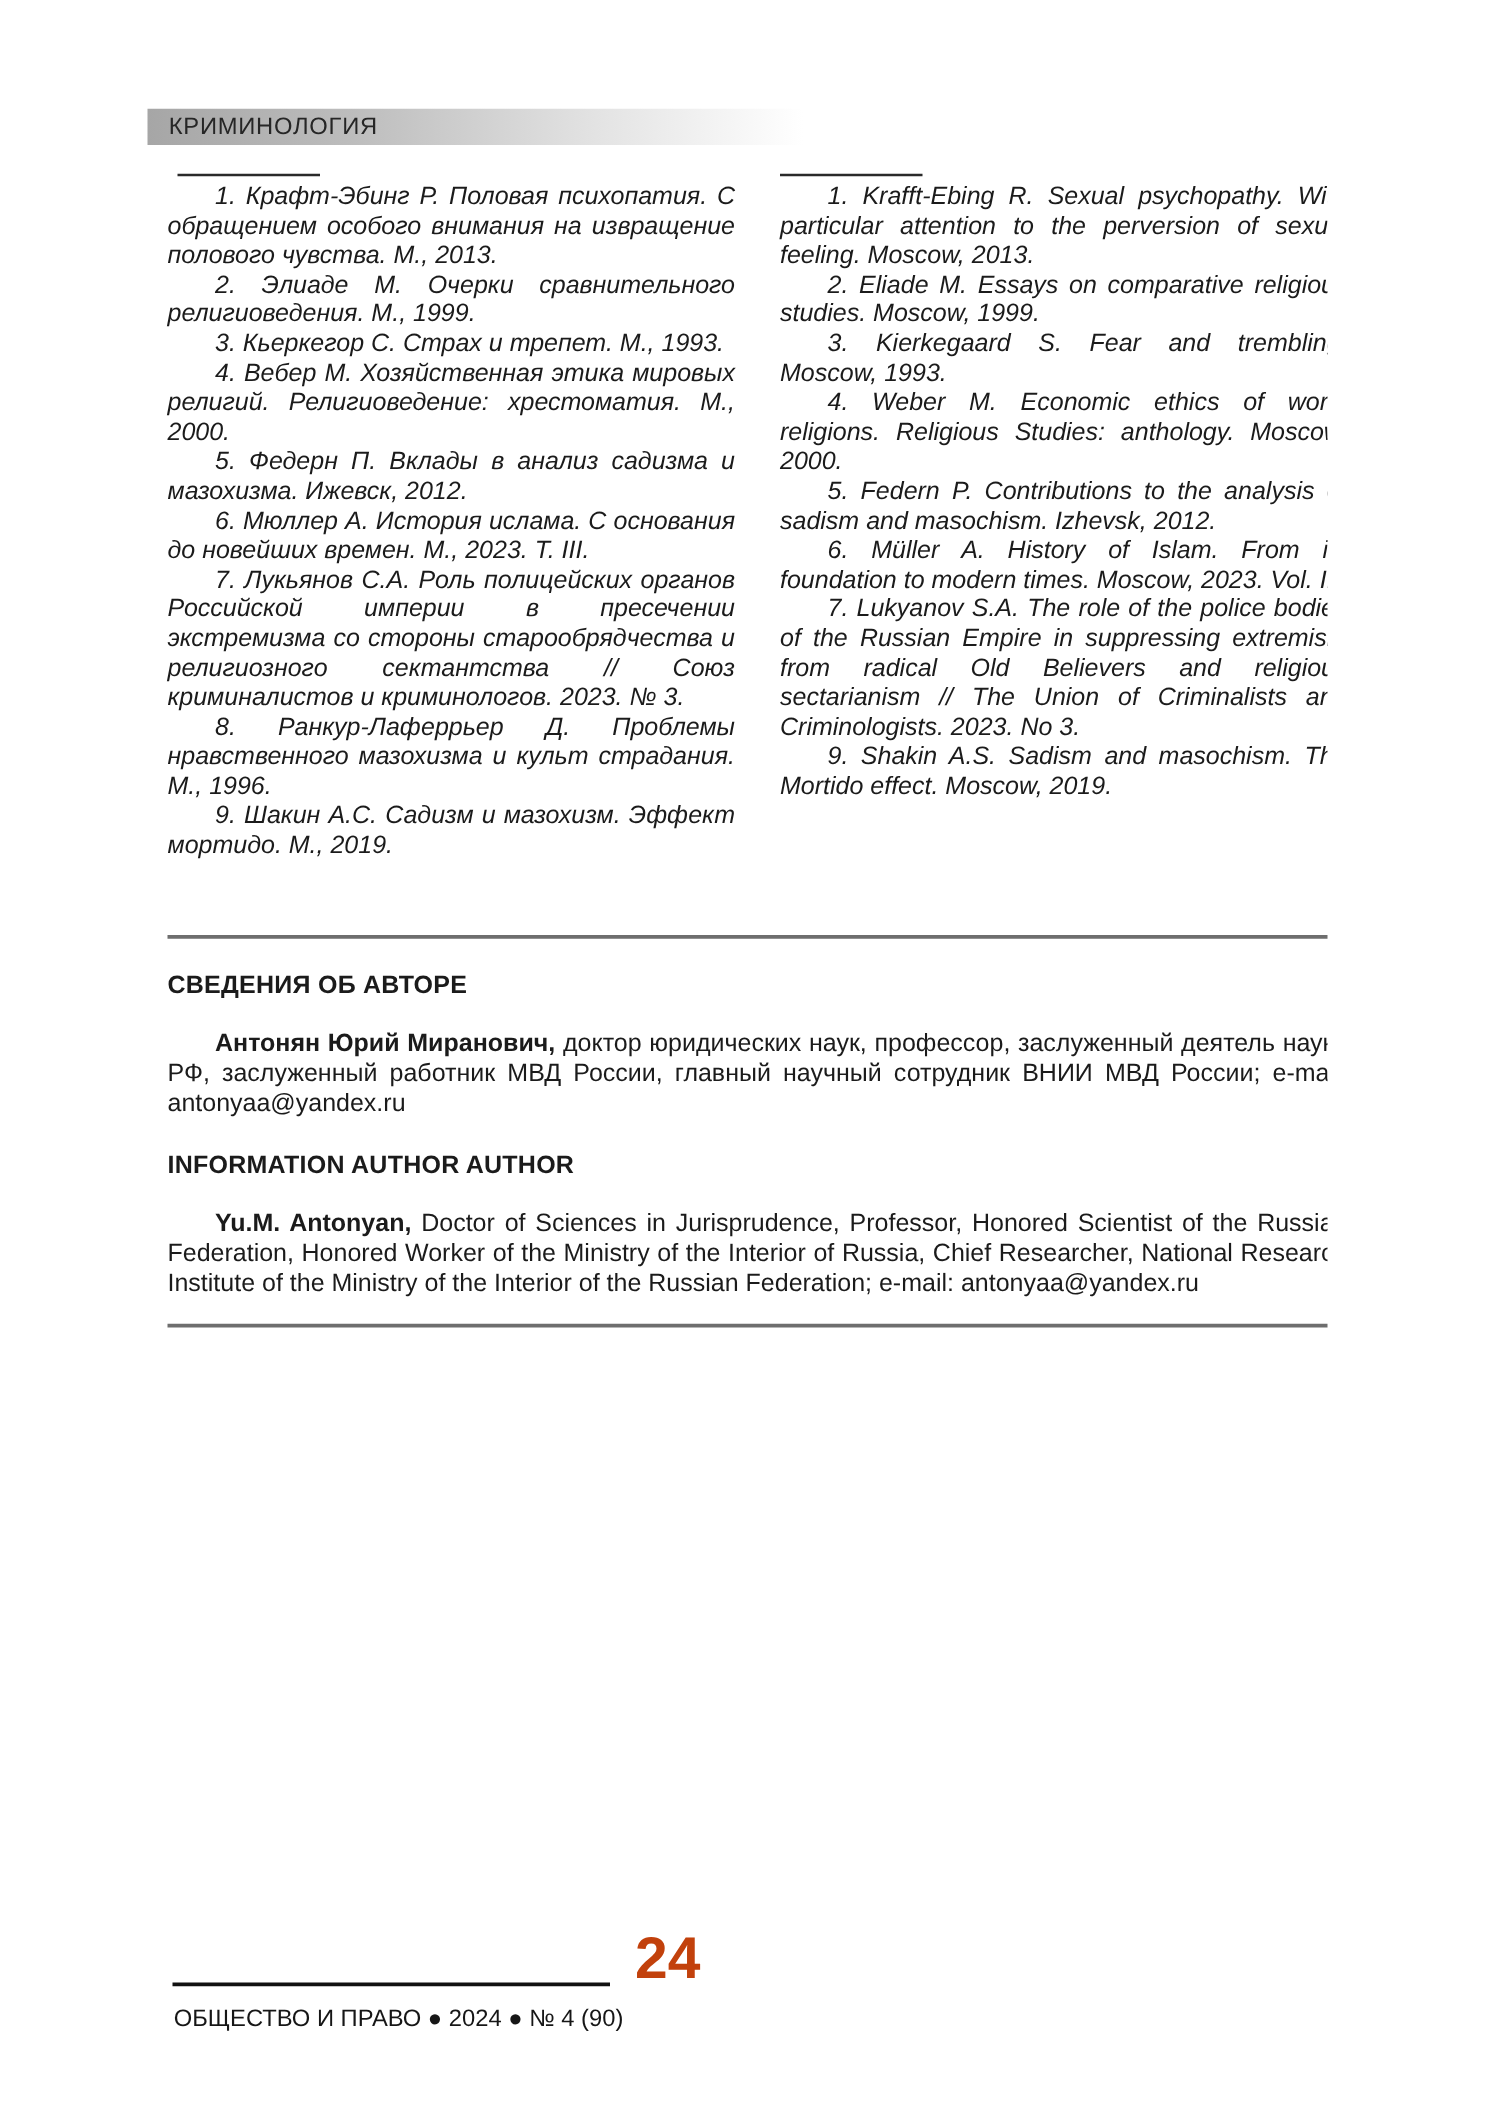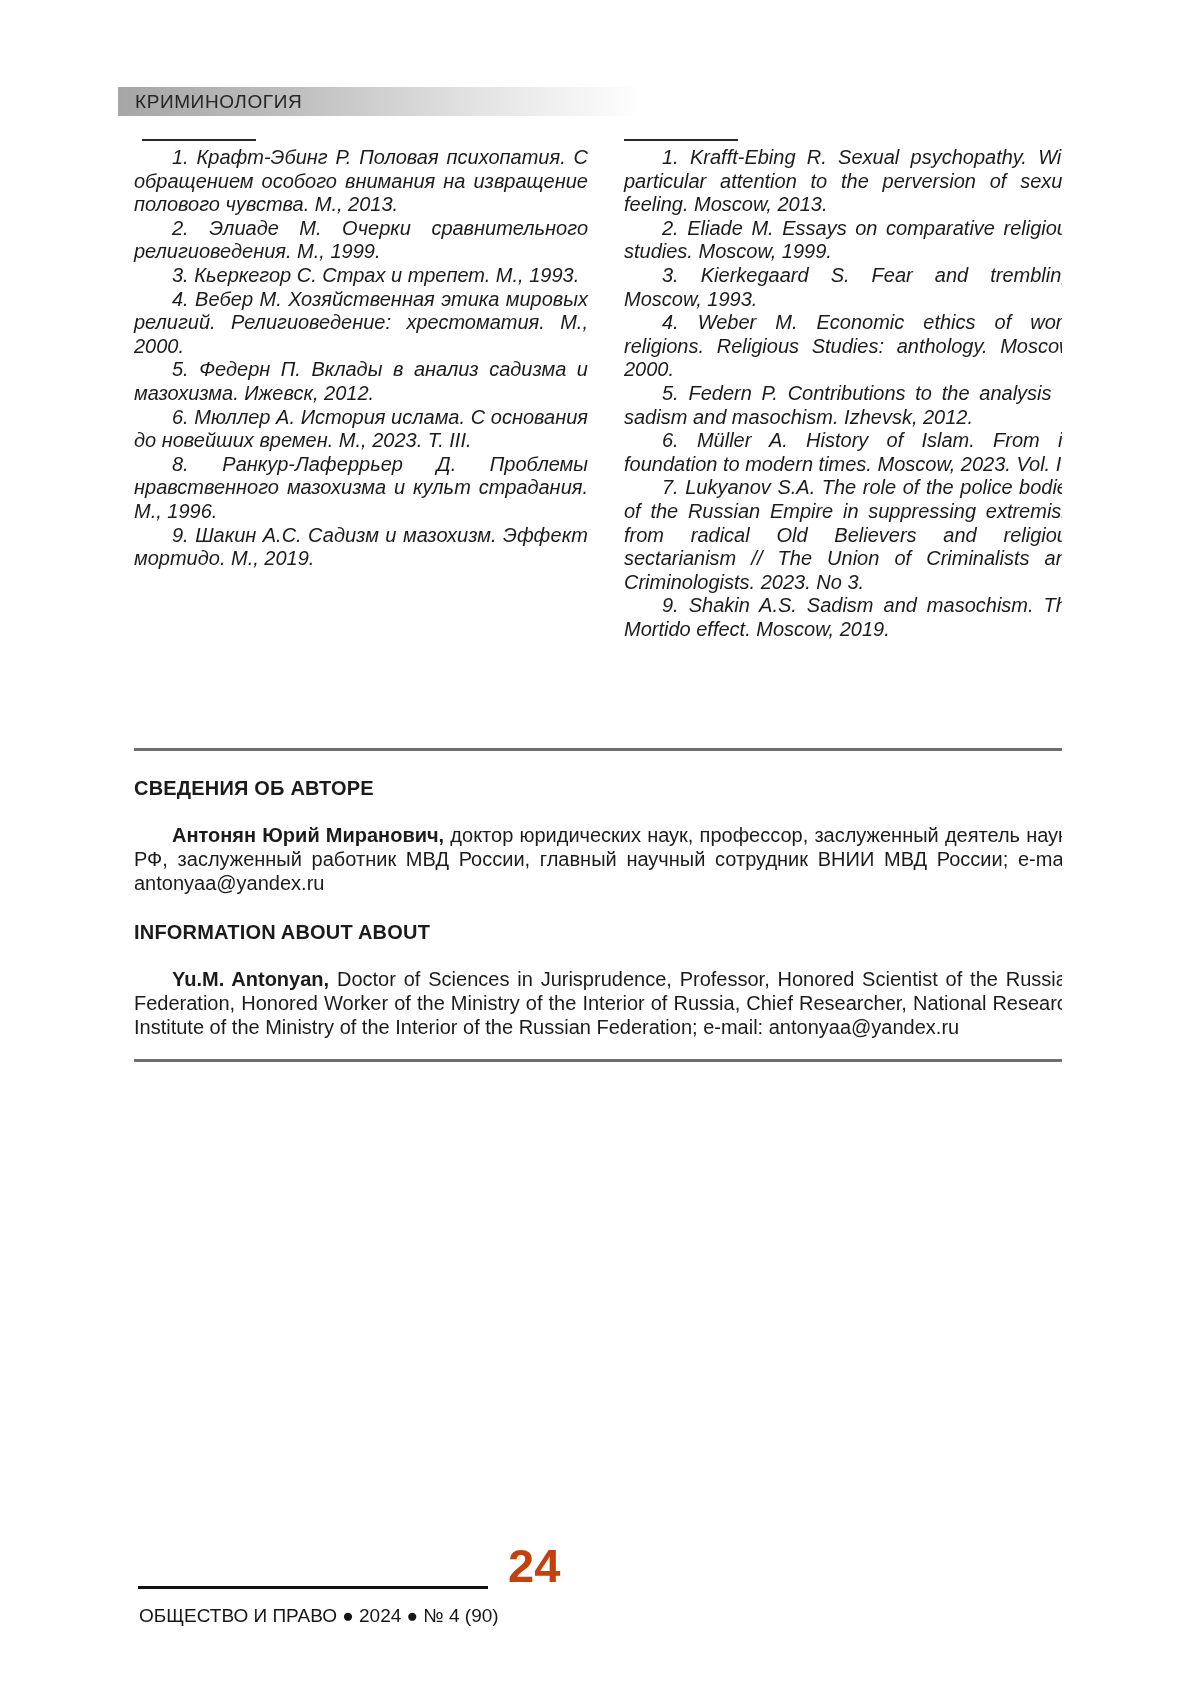--- a/index.html
+++ b/index.html
@@ -121,20 +121,21 @@
   <div class="columns">
     <div class="col ru">
       <div class="footnote-rule"></div>
       <div class="refs">
         <p>1. Крафт-Эбинг Р. Половая психопатия. С обращением особого внимания на извращение полового чувства. М., 2013.</p>
         <p>2. Элиаде М. Очерки сравнительного религиоведения. М., 1999.</p>
         <p>3. Кьеркегор С. Страх и трепет. М., 1993.</p>
         <p>4. Вебер М. Хозяйственная этика мировых религий. Религиоведение: хрестоматия. М., 2000.</p>
         <p>5. Федерн П. Вклады в анализ садизма и мазохизма. Ижевск, 2012.</p>
         <p>6. Мюллер А. История ислама. С основания до новейших времен. М., 2023. Т. III.</p>
+        <p>7. Лукьянов С.А. Роль полицейских органов Российской империи в пресечении экстремизма со стороны старообрядчества и религиозного сектантства // Союз криминалистов и криминологов. 2023. № 3.</p>
         <p>8. Ранкур-Лаферрьер Д. Проблемы нравственного мазохизма и культ страдания. М., 1996.</p>
         <p>9. Шакин А.С. Садизм и мазохизм. Эффект мортидо. М., 2019.</p>
       </div>
     </div>
     <div class="col en">
       <div class="footnote-rule"></div>
       <div class="refs">
         <p>1. Krafft-Ebing R. Sexual psychopathy. With particular attention to the perversion of sexual feeling. Moscow, 2013.</p>
         <p>2. Eliade M. Essays on comparative religious studies. Moscow, 1999.</p>
         <p>3. Kierkegaard S. Fear and trembling. Moscow, 1993.</p>
@@ -144,21 +145,21 @@
         <p>7. Lukyanov S.A. The role of the police bodies of the Russian Empire in suppressing extremism from radical Old Believers and religious sectarianism // The Union of Criminalists and Criminologists. 2023. No 3.</p>
         <p>9. Shakin A.S. Sadism and masochism. The Mortido effect. Moscow, 2019.</p>
       </div>
     </div>
   </div>
 
   <div class="author-block">
     <hr class="gray-rule top">
     <h2 class="author-heading">СВЕДЕНИЯ ОБ АВТОРЕ</h2>
     <p class="author-para"><span class="name">Антонян Юрий Миранович,</span><span> доктор юридических наук, профессор, заслуженный деятель науки РФ, заслуженный работник МВД России, главный научный сотрудник ВНИИ МВД России; e-mail: antonyaa@yandex.ru</span></p>
-    <h2 class="author-heading">INFORMATION ABOUT ABOUT</h2>
+    <h2 class="author-heading">INFORMATION AUTHOR AUTHOR</h2>
     <p class="author-para"><span class="name">Yu.M. Antonyan,</span><span> Doctor of Sciences in Jurisprudence, Professor, Honored Scientist of the Russian Federation, Honored Worker of the Ministry of the Interior of Russia, Chief Researcher, National Research Institute of the Ministry of the Interior of the Russian Federation; e-mail: antonyaa@yandex.ru</span></p>
     <hr class="gray-rule bottom">
   </div>
 
   <div class="footer-line"></div>
   <div class="page-number">24</div>
   <div class="journal-line">ОБЩЕСТВО И ПРАВО ● 2024 ● № 4 (90)</div>
 
 </div>
 

